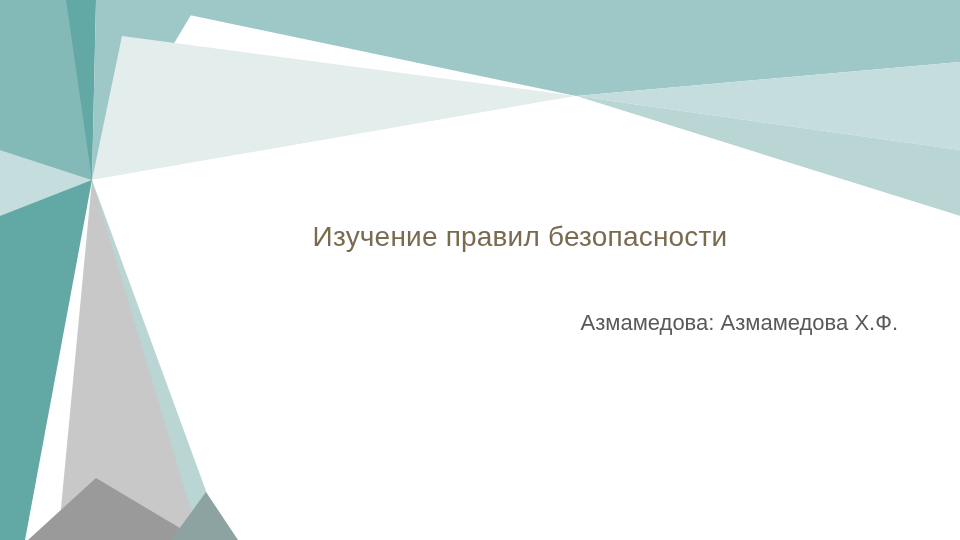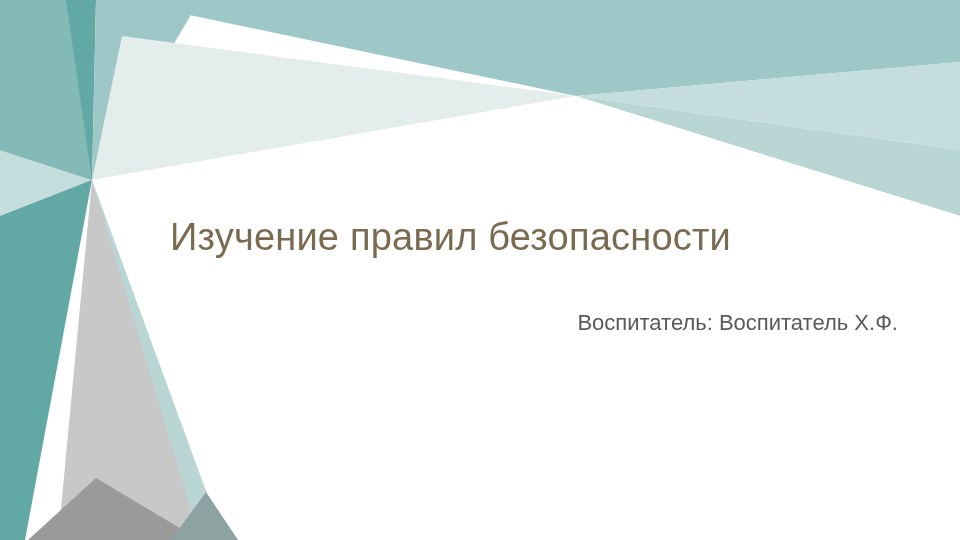--- a/index.html
+++ b/index.html
@@ -33,26 +33,27 @@
   }
   #title-block {
     position: absolute;
     left: 170px;
     top: 214px;
     width: 700px;
   }
   #slide-title {
     margin: 0;
     font-family: "Liberation Sans", sans-serif;
-    font-size: 38px;
+    font-size: 28px;
     font-weight: normal;
     line-height: 46px;
     letter-spacing: 0.2px;
     color: #7a6a4f;
     white-space: nowrap;
+    text-align: center;
   }
   #subtitle-block {
     position: absolute;
     left: 260px;
     top: 308px;
     width: 638px;
     text-align: right;
   }
   #slide-subtitle {
     margin: 0;
@@ -101,18 +102,18 @@
 
   </svg>
 
   <div id="content">
 
     <div id="title-block">
       <h1 id="slide-title">Изучение правил безопасности</h1>
     </div>
 
     <div id="subtitle-block">
-      <p id="slide-subtitle">Воспитатель: Воспитатель Х.Ф.</p>
+      <p id="slide-subtitle">Азмамедова: Азмамедова Х.Ф.</p>
     </div>
 
   </div>
 
 </div>
 
 </body></html>

